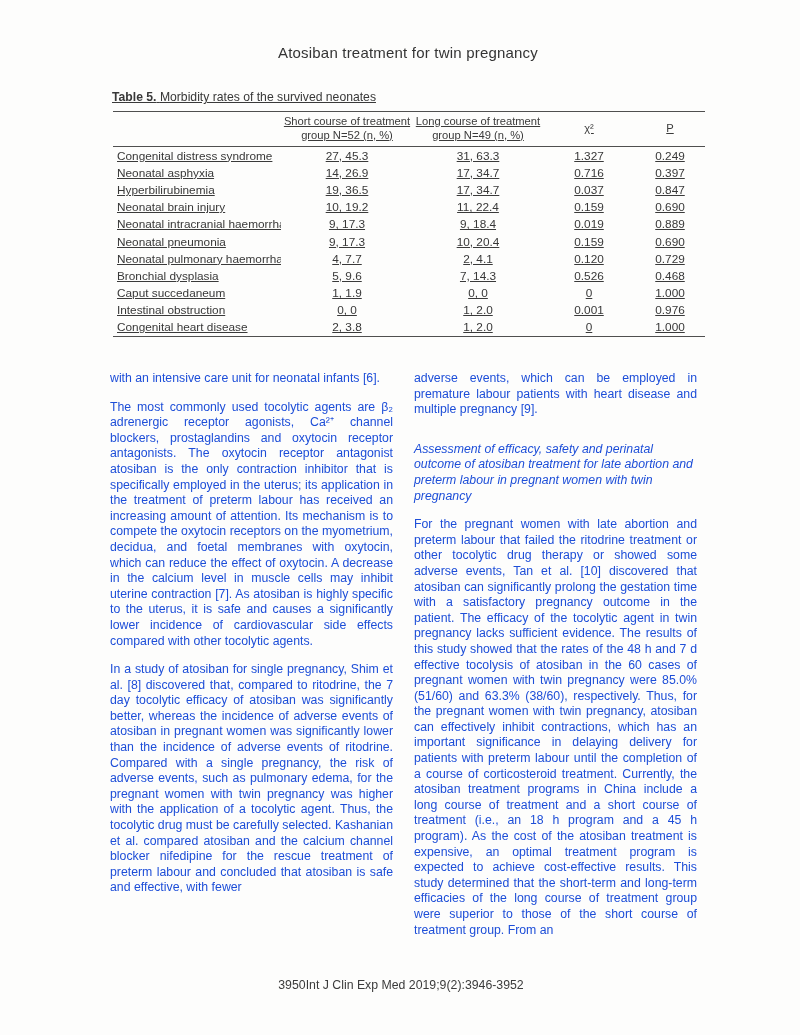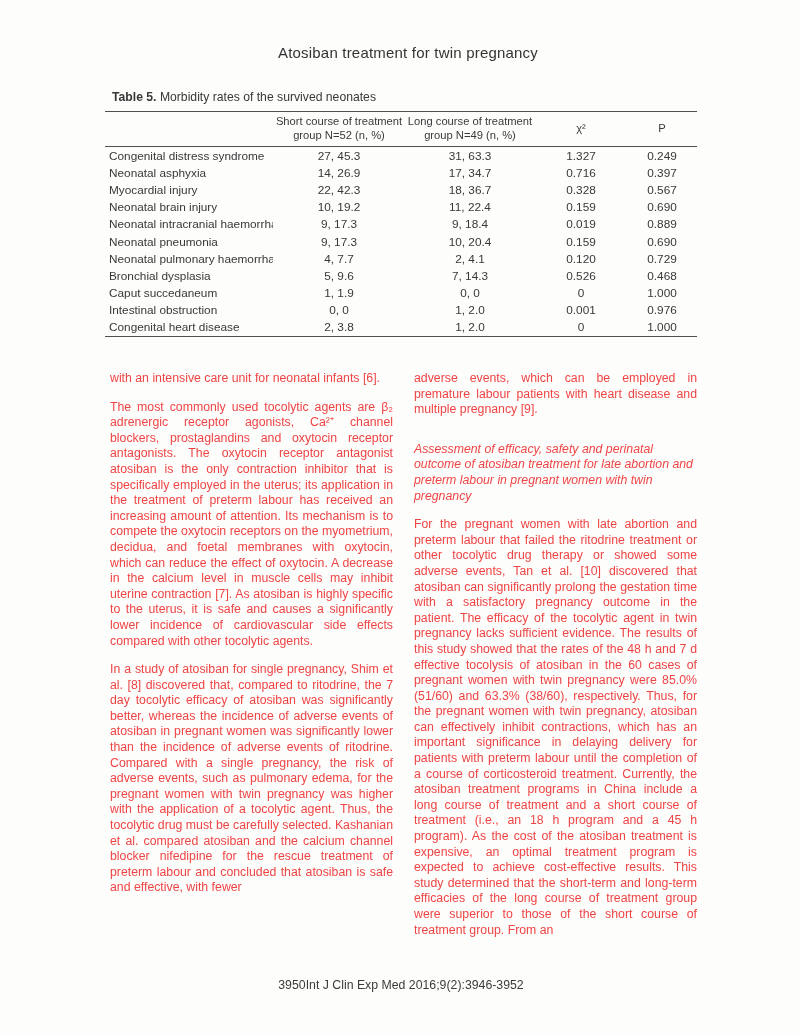--- a/index.html
+++ b/index.html
@@ -26,33 +26,35 @@
     color: #343434;
     padding-left: 8px;
   }
 
   
   .table-block {
     position: absolute;
     left: 105px;
     top: 90px;
     width: 592px;
+    text-decoration: underline;
   }
   .caption {
     font-size: 12.2px;
     margin: 0 0 7px 7px;
     color: #383838;
   }
   .caption-label { font-weight: bold; }
   .tbl {
     width: 100%;
     table-layout: fixed;
     border-collapse: collapse;
     border-top: 1.5px solid #4f4f4f;
     border-bottom: 1.5px solid #4f4f4f;
+    margin-left: 8px;
   }
   .tbl th {
     font-weight: normal;
     font-size: 11.2px;
     line-height: 13.5px;
     padding: 3px 2px 4px;
     vertical-align: middle;
     text-align: center;
     color: #3a3a3a;
     border-bottom: 1px solid #4f4f4f;
@@ -77,21 +79,21 @@
     width: 587px;
     display: flex;
     gap: 21px;
   }
   .col { width: 283px; }
   .col p {
     margin: 0 0 13px 0;
     font-size: 12.3px;
     line-height: 15.6px;
     text-align: justify;
-    color: #ef4444;
+    color: #1d4ed8;
   }
   .col p.subheading {
     font-style: italic;
     text-align: left;
     margin-top: 24px;
   }
 
   
   .footer {
     position: absolute;
@@ -142,25 +144,25 @@
           <td class="c-num">0.249</td>
         </tr>
         <tr>
           <td class="c-label">Neonatal asphyxia</td>
           <td class="c-num">14, 26.9</td>
           <td class="c-num">17, 34.7</td>
           <td class="c-num">0.716</td>
           <td class="c-num">0.397</td>
         </tr>
         <tr>
-          <td class="c-label">Myocardial injury</td>
-          <td class="c-num">22, 42.3</td>
-          <td class="c-num">18, 36.7</td>
-          <td class="c-num">0.328</td>
-          <td class="c-num">0.567</td>
+          <td class="c-label">Hyperbilirubinemia</td>
+          <td class="c-num">19, 36.5</td>
+          <td class="c-num">17, 34.7</td>
+          <td class="c-num">0.037</td>
+          <td class="c-num">0.847</td>
         </tr>
         <tr>
           <td class="c-label">Neonatal brain injury</td>
           <td class="c-num">10, 19.2</td>
           <td class="c-num">11, 22.4</td>
           <td class="c-num">0.159</td>
           <td class="c-num">0.690</td>
         </tr>
         <tr>
           <td class="c-label">Neonatal intracranial haemorrhage</td>
@@ -223,16 +225,16 @@
     </div>
     <div class="col">
       <p>adverse events, which can be employed in premature labour patients with heart disease and multiple pregnancy [9].</p>
       <p class="subheading">Assessment of efficacy, safety and perinatal outcome of atosiban treatment for late abortion and preterm labour in pregnant women with twin pregnancy</p>
       <p>For the pregnant women with late abortion and preterm labour that failed the ritodrine treatment or other tocolytic drug therapy or showed some adverse events, Tan et al. [10] discovered that atosiban can significantly prolong the gestation time with a satisfactory pregnancy outcome in the patient. The efficacy of the tocolytic agent in twin pregnancy lacks sufficient evidence. The results of this study showed that the rates of the 48 h and 7 d effective tocolysis of atosiban in the 60 cases of pregnant women with twin pregnancy were 85.0% (51/60) and 63.3% (38/60), respectively. Thus, for the pregnant women with twin pregnancy, atosiban can effectively inhibit contractions, which has an important significance in delaying delivery for patients with preterm labour until the completion of a course of corticosteroid treatment. Currently, the atosiban treatment programs in China include a long course of treatment and a short course of treatment (i.e., an 18 h program and a 45 h program). As the cost of the atosiban treatment is expensive, an optimal treatment program is expected to achieve cost-effective results. This study determined that the short-term and long-term efficacies of the long course of treatment group were superior to those of the short course of treatment group. From an</p>
     </div>
   </div>
 
   <div class="footer">
     <span>3950</span>
-    <span>Int J Clin Exp Med 2016;9(2):3946-3952</span>
+    <span>Int J Clin Exp Med 2019;9(2):3946-3952</span>
   </div>
 
 </div>
 
 </body></html>

